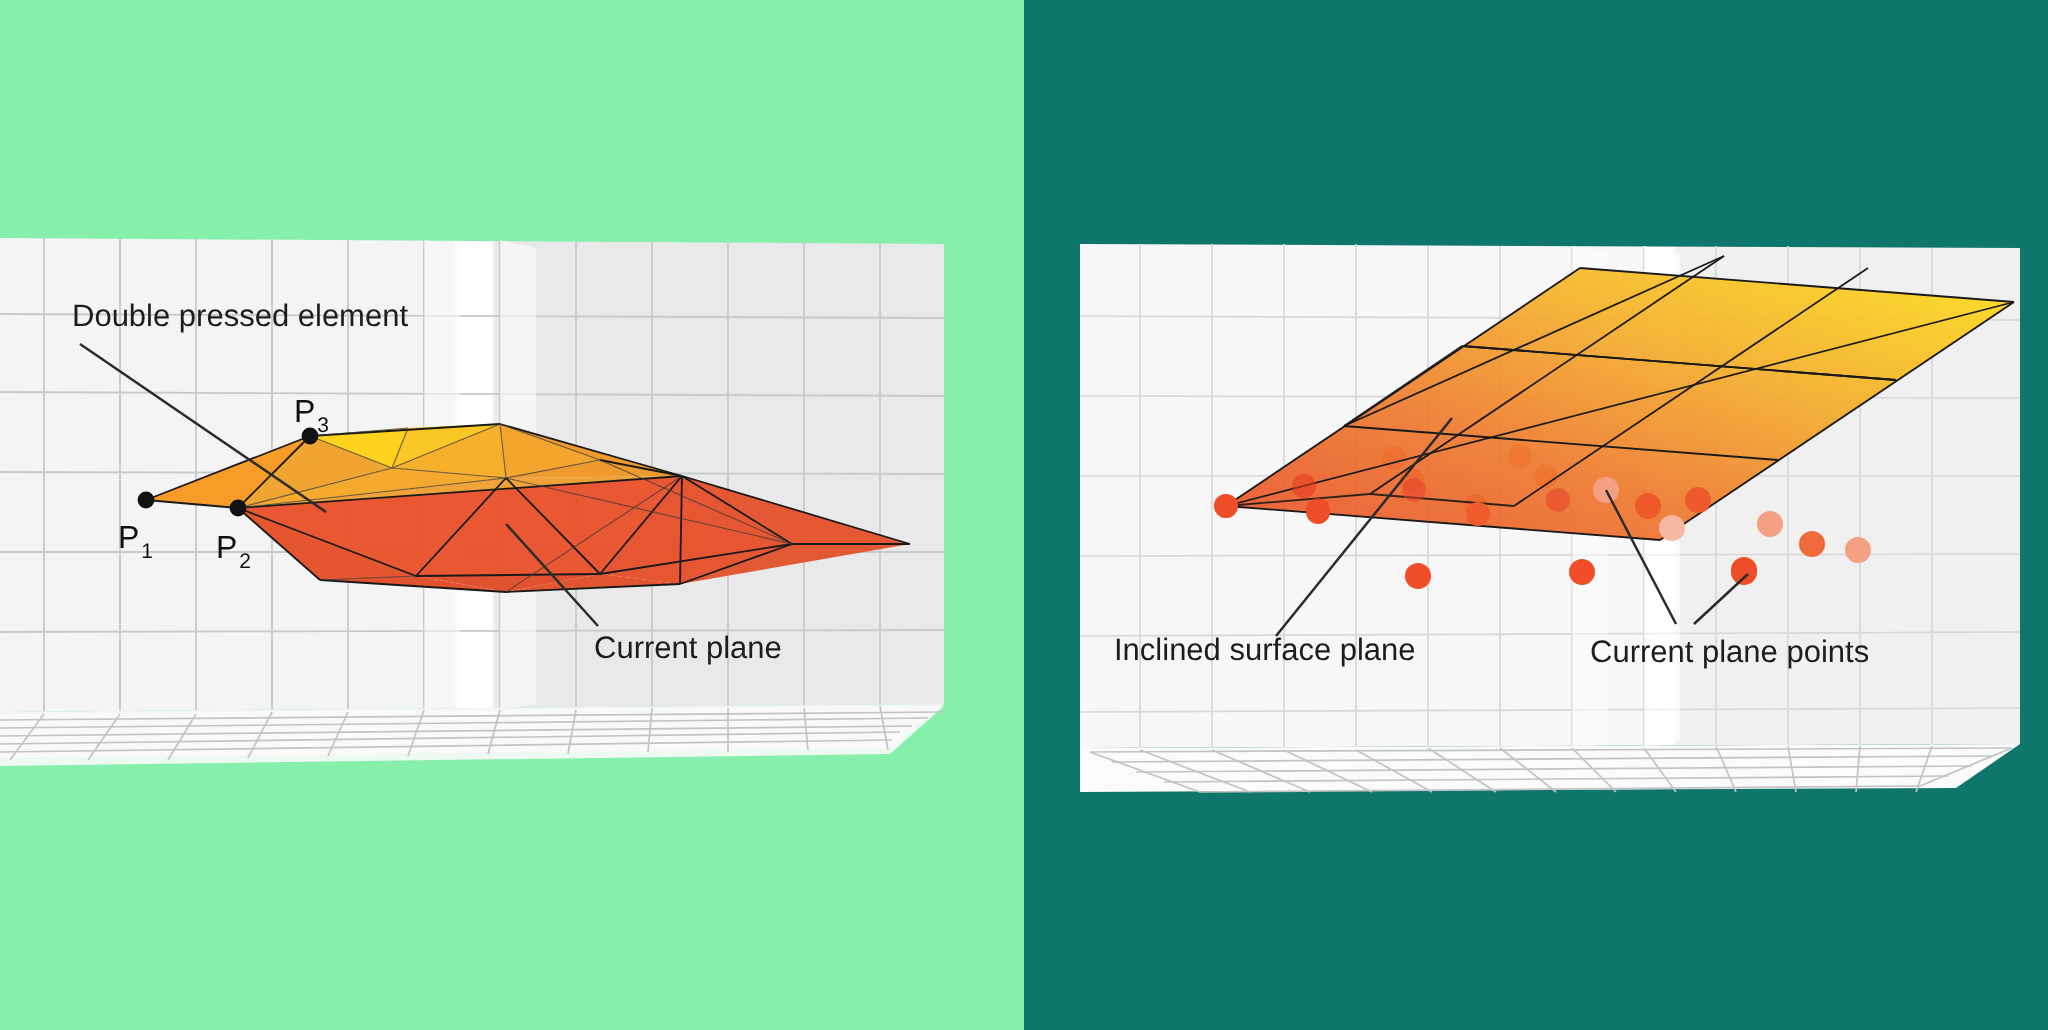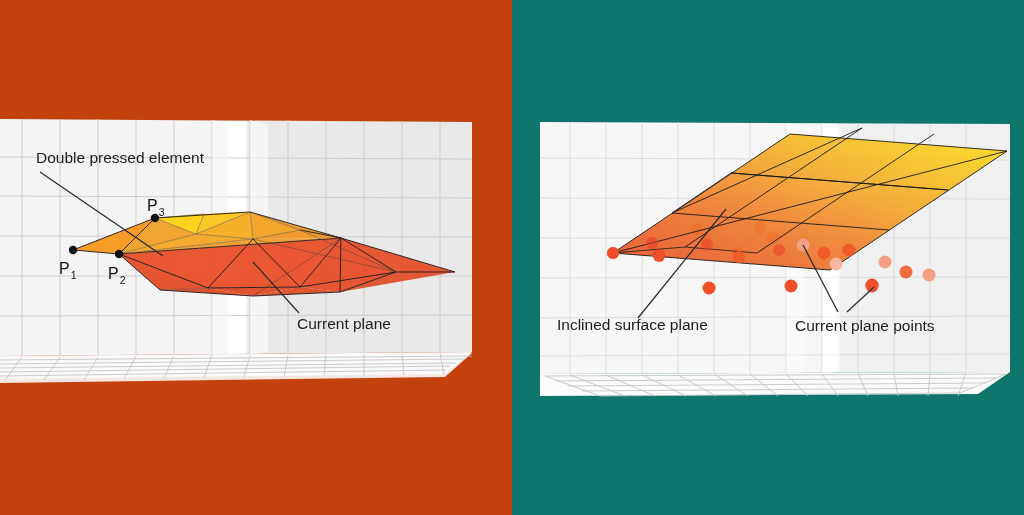--- a/index.html
+++ b/index.html
@@ -2,21 +2,21 @@
 <html><head>
 <meta charset="utf-8">
 <style>
   html,body{margin:0;padding:0;background:#ffffff;}
   #root{
     position:relative;width:1024px;height:515px;overflow:hidden;
     background:#ffffff;
     font-family:"Liberation Sans", sans-serif;
   }
   .panel{position:absolute;top:0;overflow:hidden;}
-  #panel-left{left:0;width:512px;height:515px;background:#c2410c;}
+  #panel-left{left:0;width:512px;height:515px;background:#86efac;}
   #panel-right{left:512px;width:512px;height:515px;background:#0f766e;}
   .plot-svg{position:absolute;left:0;top:0;}
   .anno-text{
     font-family:"Liberation Sans", sans-serif;
     font-size:15.5px;
     fill:#1d1d1d;
     dominant-baseline:alphabetic;
   }
   .pt-label{
     font-family:"Liberation Sans", sans-serif;

